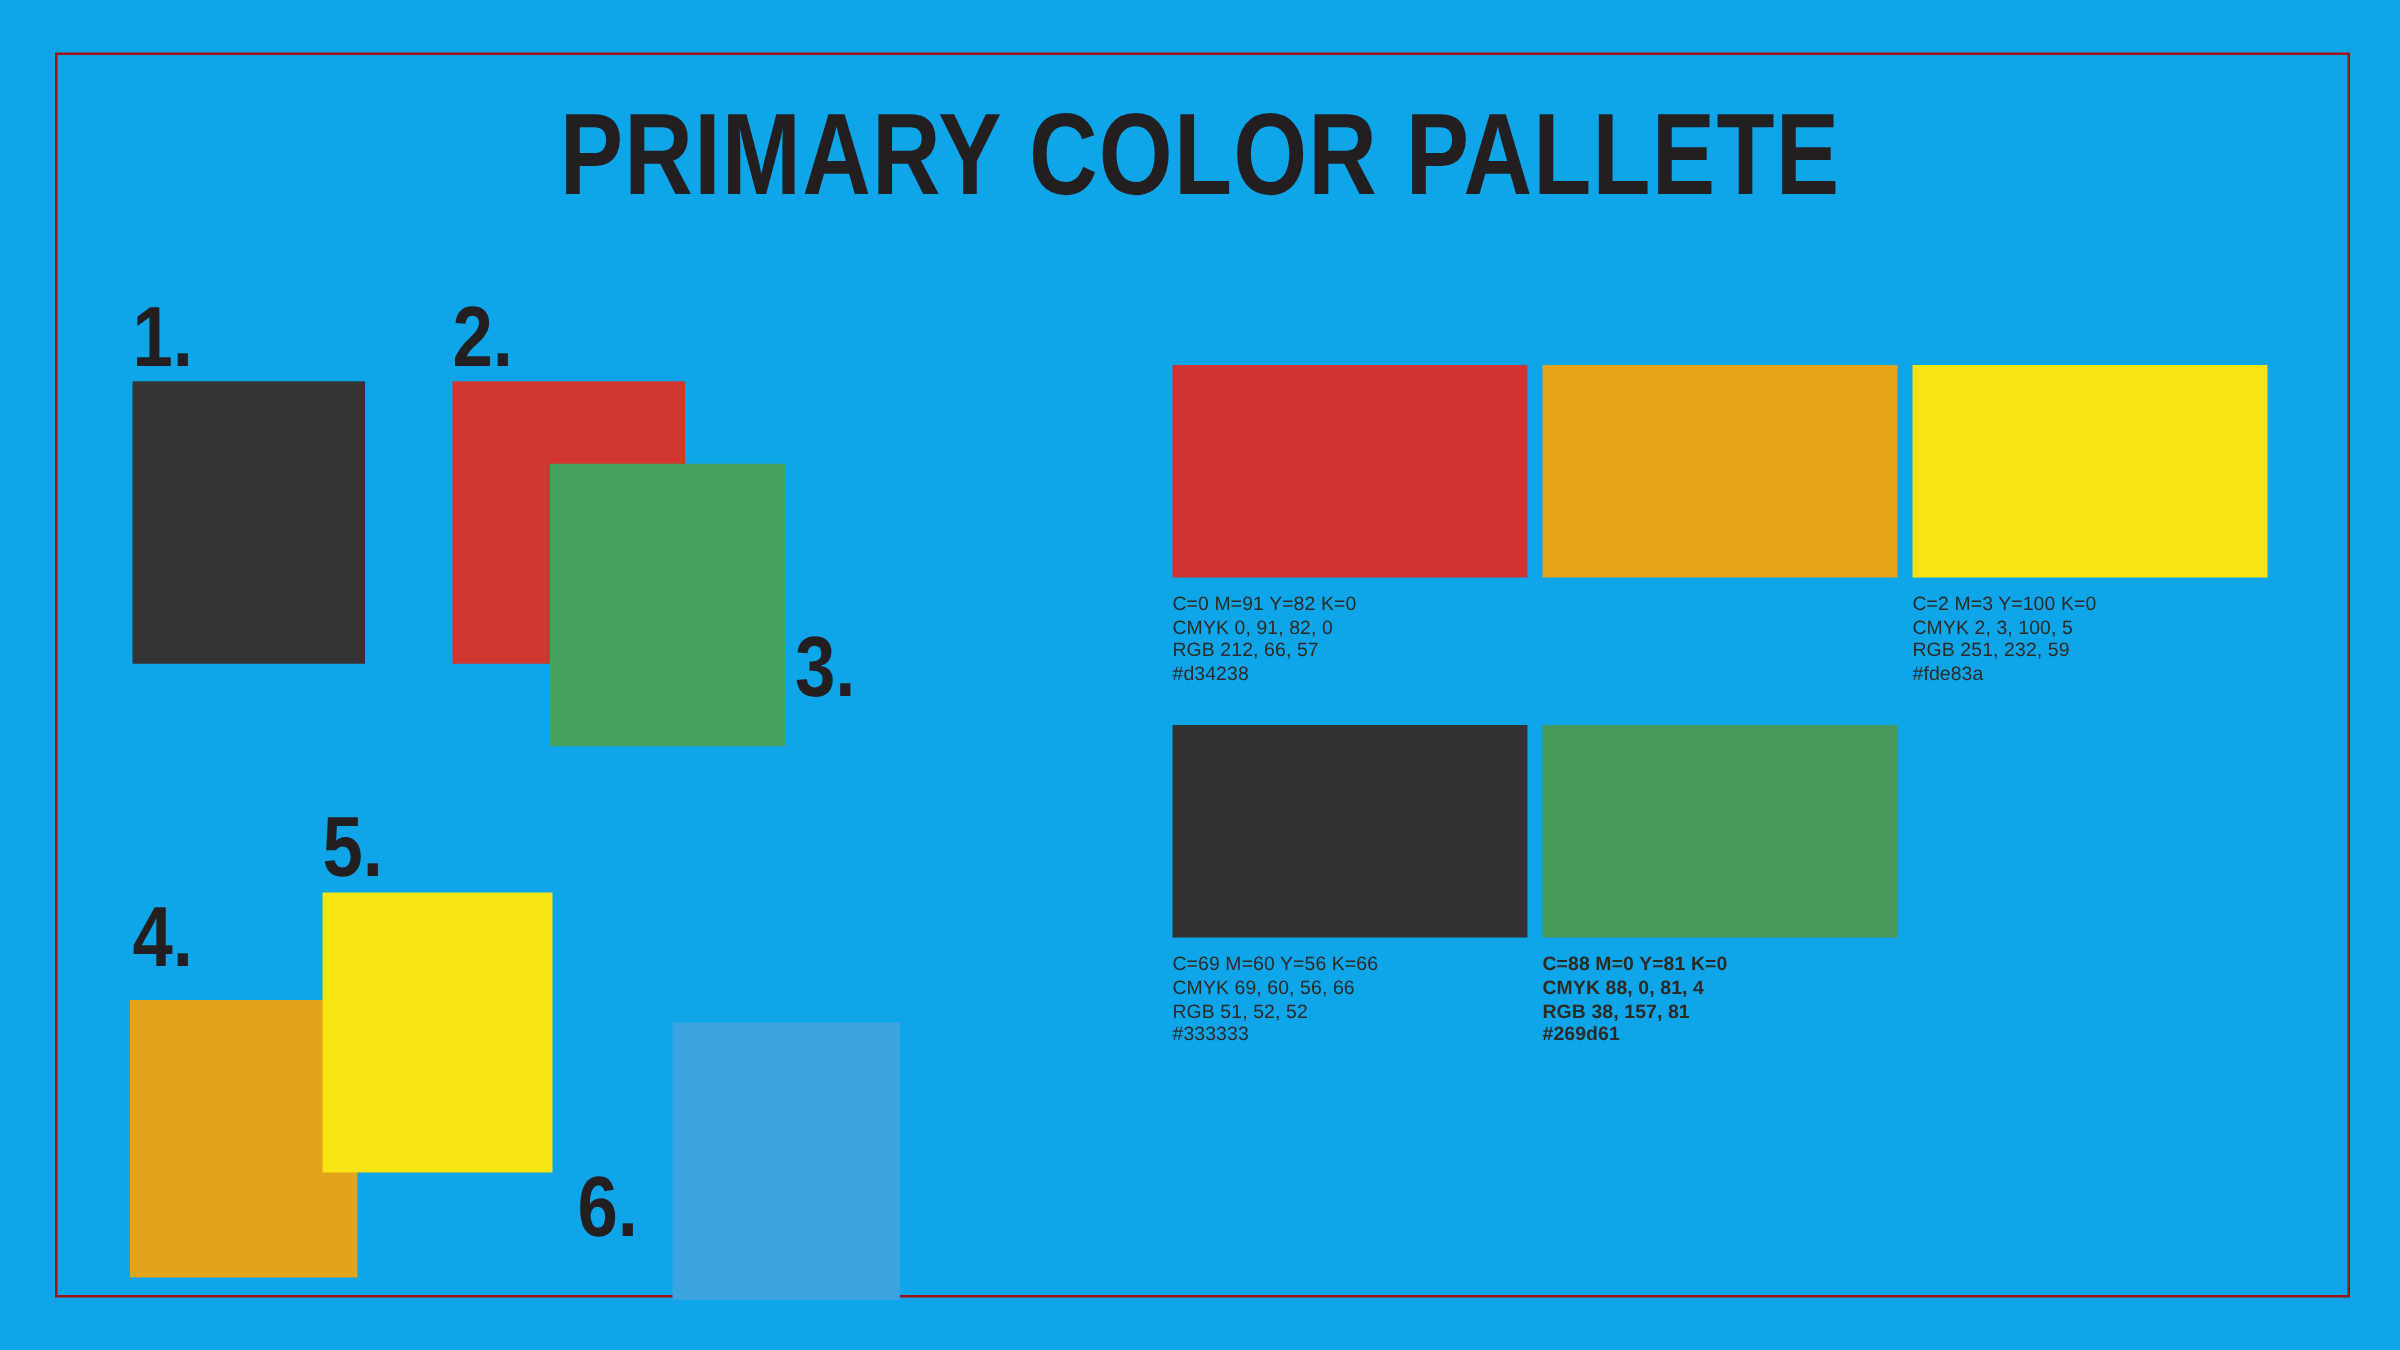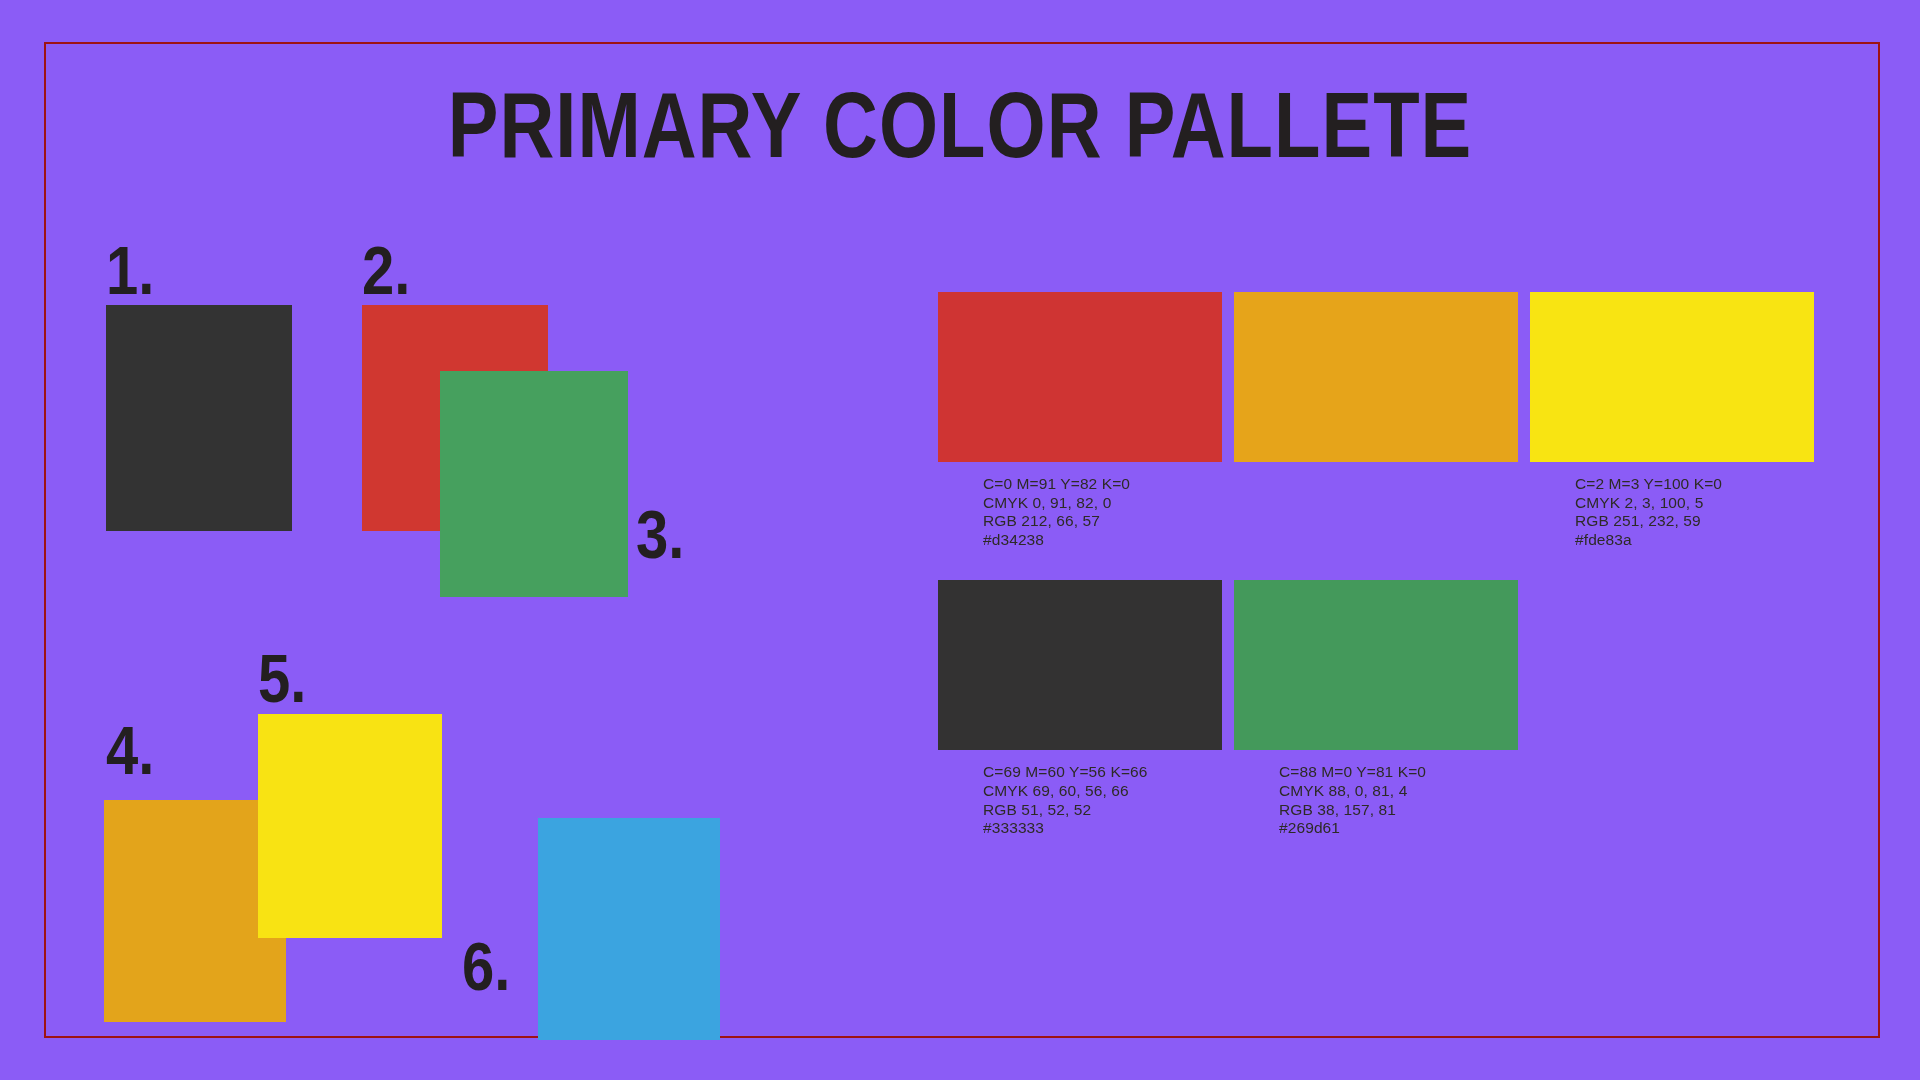--- a/index.html
+++ b/index.html
@@ -89,27 +89,26 @@
   .swatch-info {
     margin-top: 13px;
     font-family: "Liberation Sans", sans-serif;
     font-size: 15.5px;
     line-height: 18.6px;
     color: #2d2a26;
     letter-spacing: 0.1px;
   }
   .swatch-info div {
     white-space: nowrap;
-    margin-left: 45px;
   }
 </style>
 </head>
 <body>
 
-<div id="poster" style="background: #8b5cf6;">
+<div id="poster" style="background: #0ea5e9;">
 
   <div id="frame" style="border-color: rgb(158, 19, 19);"></div>
 
   <div id="title" style="color: rgb(35, 31, 32);">PRIMARY COLOR PALLETE</div>
 
   <div class="num" style="left: 106px; top: 236px; color: rgb(35, 31, 32);">1.</div>
   <div class="sample" id="sq1" style="left: 106px; top: 305px; width: 186px; height: 226px; background: rgb(51, 51, 51);"></div>
 
   <div class="num" style="left: 362px; top: 236px; color: rgb(35, 31, 32);">2.</div>
   <div class="sample" id="sq2" style="left: 362px; top: 305px; width: 186px; height: 226px; background: rgb(208, 55, 48);"></div>
@@ -164,21 +163,21 @@
         <div class="swatch-info" style="color: rgb(45, 42, 38);">
           <div>C=69 M=60 Y=56 K=66</div>
           <div>CMYK 69, 60, 56, 66</div>
           <div>RGB 51, 52, 52</div>
           <div>#333333</div>
         </div>
       </div>
 
       <div class="swatch-cell">
         <div class="swatch-chip" id="chip5" style="background: rgb(68, 153, 91);"></div>
-        <div class="swatch-info" style="color: rgb(45, 42, 38);">
+        <div class="swatch-info" style="color: rgb(45, 42, 38); font-weight: bold;">
           <div>C=88 M=0 Y=81 K=0</div>
           <div>CMYK 88, 0, 81, 4</div>
           <div>RGB 38, 157, 81</div>
           <div>#269d61</div>
         </div>
       </div>
 
     </div>
 
   </div>

